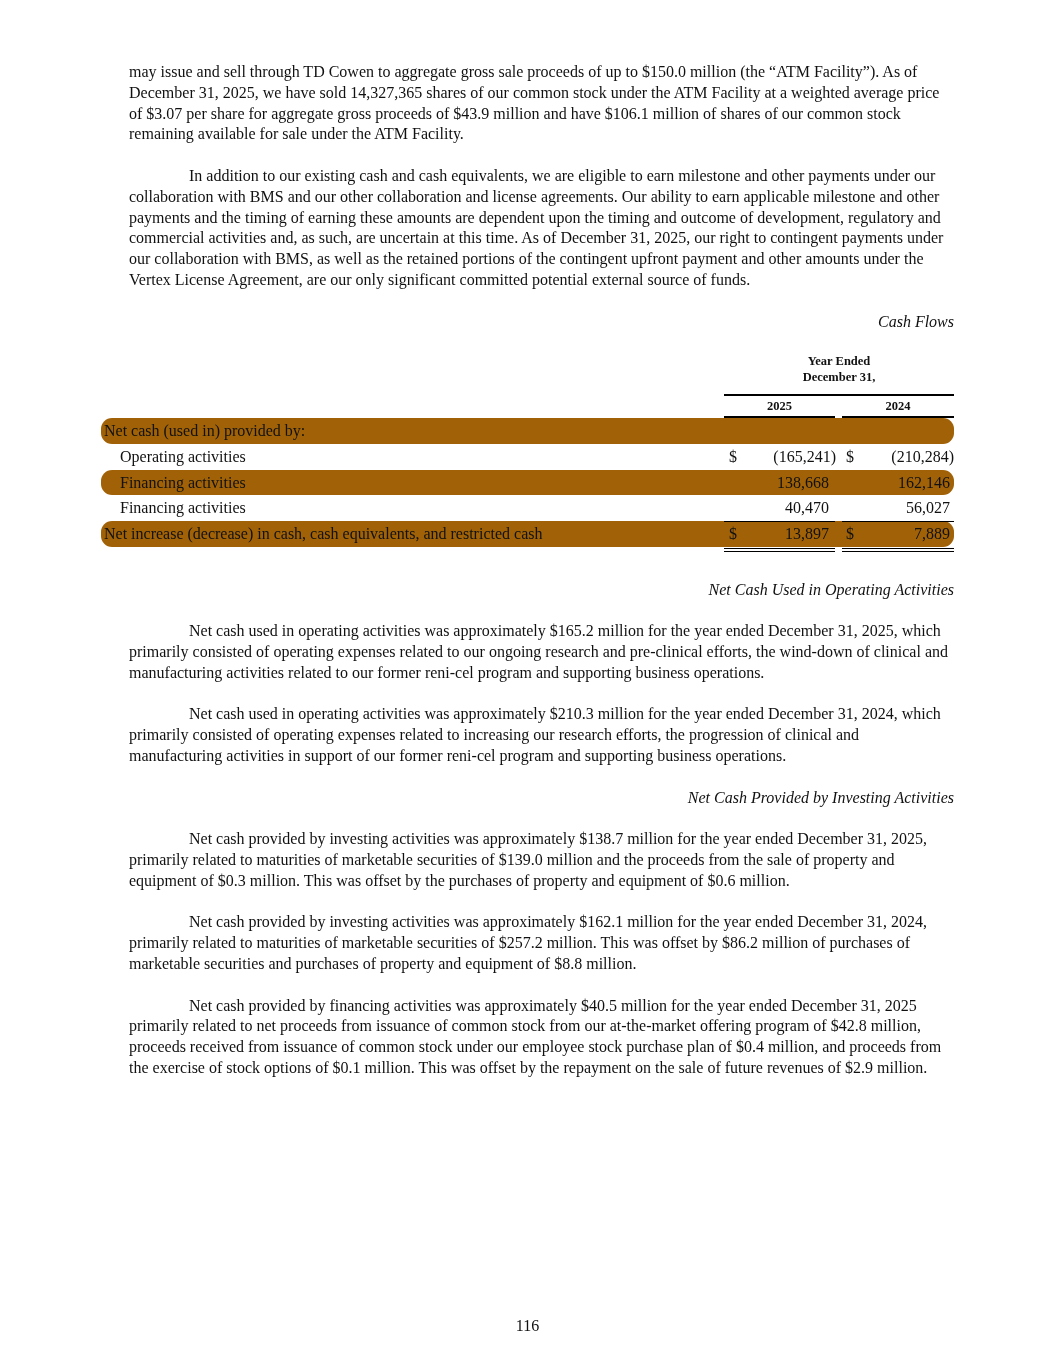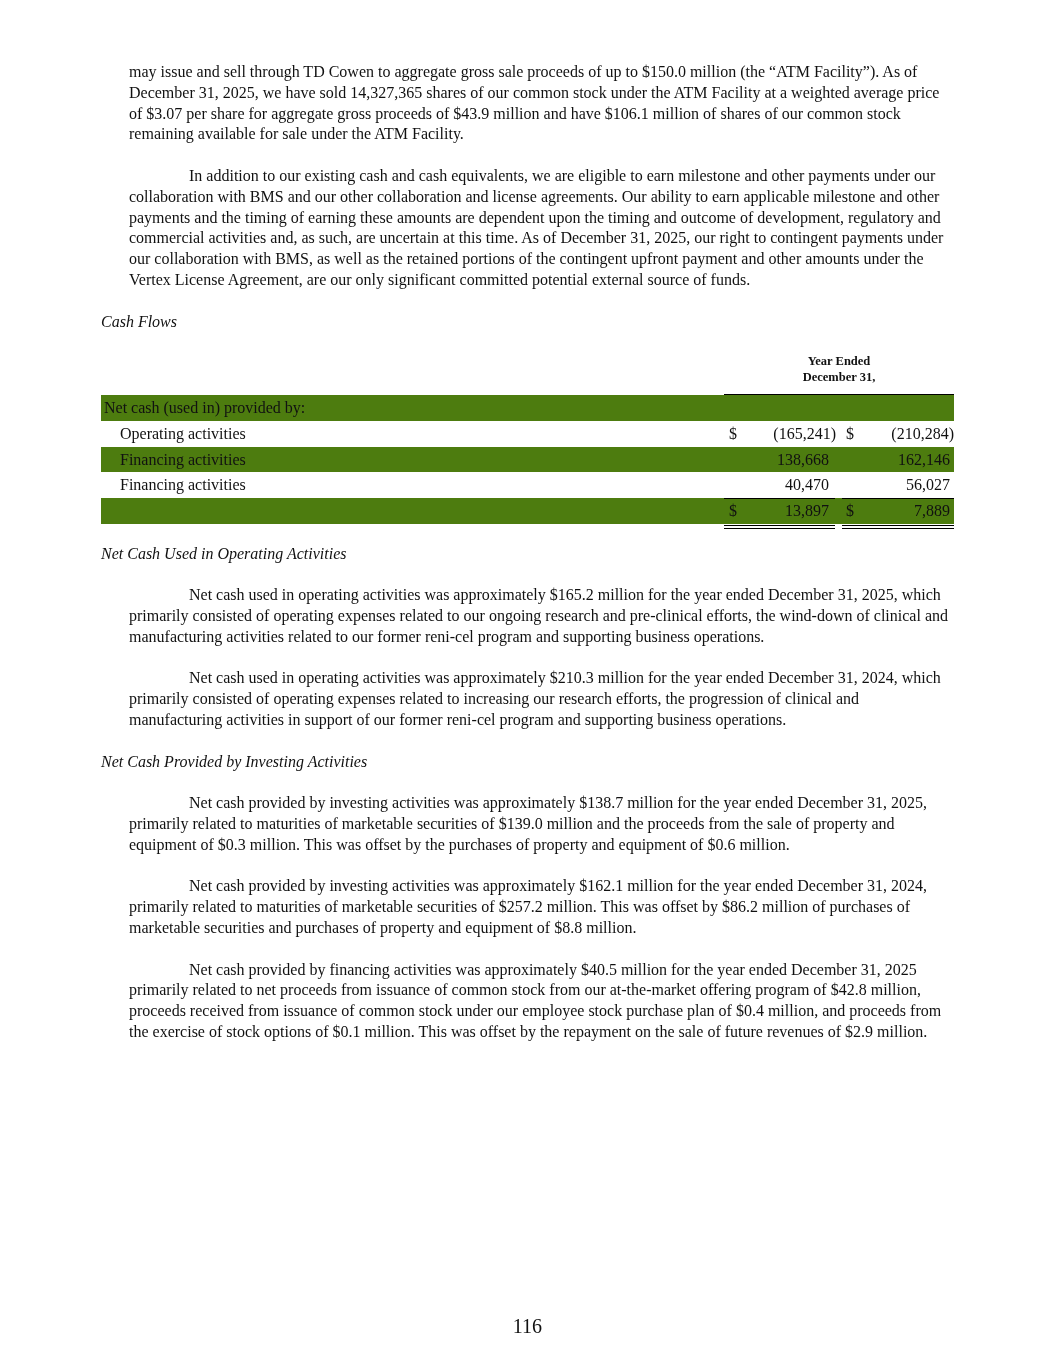--- a/index.html
+++ b/index.html
@@ -5,72 +5,78 @@
   html, body { margin: 0; padding: 0; background: #ffffff; }
   body {
     width: 1055px; height: 1365px; position: relative; overflow: hidden;
     font-family: "Liberation Serif", "DejaVu Serif", serif;
     color: #111111; font-size: 16px; line-height: 20.8px;
   }
   .page { position: absolute; left: 101px; top: 62px; width: 853px; }
   p { margin: 0; text-align: left; }
   .para { margin-bottom: 20.8px; margin-left: 28px; }
   .indent { text-indent: 60px; }
-  .heading { font-style: italic; margin-bottom: 20.8px; }
+  .heading { font-style: italic; margin-bottom: 20.8px; text-align: right; }
 
   
   .tbl { position: relative; width: 853px; margin-bottom: 20px; }
   .hdr-top { position: relative; height: 42px; }
   .hdr-title {
     position: absolute; left: 623px; width: 230px; top: 0; text-align: center;
     font-weight: bold; font-size: 12.5px; line-height: 16px;
   }
   .hdr-rule-top { position: absolute; left: 623px; width: 230px; top: 41px; border-top: 2px solid #000; }
   .hdr-years { position: relative; height: 23px; }
   .yr { position: absolute; top: 3px; text-align: center; font-weight: bold; font-size: 12.5px; line-height: 16px; }
   .yr.c1 { left: 623px; width: 111px; }
   .yr.c2 { left: 741px; width: 112px; }
   .yr-rule { position: absolute; top: 21px; border-top: 2px solid #000; }
   .yr-rule.c1 { left: 623px; width: 111px; }
   .yr-rule.c2 { left: 741px; width: 112px; }
 
   .row { position: relative; height: 25.7px; line-height: 25.7px; }
-  .row.shade { background: #4d7c0f; }
+  .row.shade { background: #a16207; border-radius: 11px; }
   .lbl { position: absolute; left: 3px; }
   .lbl.sub { left: 19px; }
   .cur { position: absolute; }
   .cur.c1 { left: 628px; }
   .cur.c2 { left: 745px; }
   .num { position: absolute; text-align: right; }
   .num.c1 { left: 640px; width: 88px; }
   .num.c2 { left: 760px; width: 93px; }
   .tot-rule-top { position: absolute; top: 0; border-top: 1.5px solid #000; }
   .tot-rule-bot { position: absolute; bottom: -5px; height: 2px; border-top: 1.5px solid #000; border-bottom: 1.5px solid #000; }
   .tot-rule-top.c1, .tot-rule-bot.c1 { left: 623px; width: 111px; }
   .tot-rule-top.c2, .tot-rule-bot.c2 { left: 741px; width: 112px; }
 
   .footer-pg {
-    position: absolute; top: 1316px; left: 0; width: 1055px; text-align: center; font-size: 20px;
+    position: absolute; top: 1316px; left: 0; width: 1055px; text-align: center; font-size: 16px;
   }
 </style>
 </head>
 <body>
 
 <div class="page">
   <p class="para">may issue and sell through TD Cowen to aggregate gross sale proceeds of up to $150.0 million (the “ATM Facility”). As of December 31, 2025, we have sold 14,327,365 shares of our common stock under the ATM Facility at a weighted average price of $3.07 per share for aggregate gross proceeds of $43.9 million and have $106.1 million of shares of our common stock remaining available for sale under the ATM Facility.</p>
   <p class="para indent">In addition to our existing cash and cash equivalents, we are eligible to earn milestone and other payments under our collaboration with BMS and our other collaboration and license agreements. Our ability to earn applicable milestone and other payments and the timing of earning these amounts are dependent upon the timing and outcome of development, regulatory and commercial activities and, as such, are uncertain at this time. As of December 31, 2025, our right to contingent payments under our collaboration with BMS, as well as the retained portions of the contingent upfront payment and other amounts under the Vertex License Agreement, are our only significant committed potential external source of funds.</p>
   <p class="heading">Cash Flows</p>
 
   <div class="tbl">
     <div class="hdr-top">
       <div class="hdr-title">
         <div>Year Ended</div>
         <div>December 31,</div>
       </div>
       <div class="hdr-rule-top"></div>
+    </div>
+    <div class="hdr-years">
+      <div class="yr c1">2025</div>
+      <div class="yr c2">2024</div>
+      <div class="yr-rule c1"></div>
+      <div class="yr-rule c2"></div>
     </div>
 
     <div class="row shade">
       <span class="lbl">Net cash (used in) provided by:</span>
     </div>
 
     <div class="row">
       <span class="lbl sub">Operating activities</span>
       <span class="cur c1">$</span>
       <span class="num c1" style="width:95px">(165,241)</span>
@@ -90,30 +96,31 @@
       <span class="lbl sub">Financing activities</span>
       <span class="cur c1"></span>
       <span class="num c1">40,470</span>
       <span class="cur c2"></span>
       <span class="num c2" style="width:89px">56,027</span>
     </div>
 
     <div class="row shade">
       <div class="tot-rule-top c1"></div>
       <div class="tot-rule-top c2"></div>
+      <span class="lbl">Net increase (decrease) in cash, cash equivalents, and restricted cash</span>
       <span class="cur c1">$</span>
       <span class="num c1">13,897</span>
       <span class="cur c2">$</span>
       <span class="num c2" style="width:89px">7,889</span>
       <div class="tot-rule-bot c1"></div>
       <div class="tot-rule-bot c2"></div>
     </div>
   </div>
 
-  <p class="heading" style="margin-top:20px">Net Cash Used in Operating Activities</p>
+  <p class="heading" style="margin-top:33px">Net Cash Used in Operating Activities</p>
   <p class="para indent">Net cash used in operating activities was approximately $165.2 million for the year ended December 31, 2025, which primarily consisted of operating expenses related to our ongoing research and pre-clinical efforts, the wind-down of clinical and manufacturing activities related to our former reni-cel program and supporting business operations.</p>
   <p class="para indent">Net cash used in operating activities was approximately $210.3 million for the year ended December 31, 2024, which primarily consisted of operating expenses related to increasing our research efforts, the progression of clinical and manufacturing activities in support of our former reni-cel program and supporting business operations.</p>
 
   <p class="heading">Net Cash Provided by Investing Activities</p>
   <p class="para indent">Net cash provided by investing activities was approximately $138.7 million for the year ended December 31, 2025, primarily related to maturities of marketable securities of $139.0 million and the proceeds from the sale of property and equipment of $0.3 million. This was offset by the purchases of property and equipment of $0.6 million.</p>
   <p class="para indent">Net cash provided by investing activities was approximately $162.1 million for the year ended December 31, 2024, primarily related to maturities of marketable securities of $257.2 million. This was offset by $86.2 million of purchases of marketable securities and purchases of property and equipment of $8.8 million.</p>
 
   <p class="para indent">Net cash provided by financing activities was approximately $40.5 million for the year ended December 31, 2025 primarily related to net proceeds from issuance of common stock from our at-the-market offering program of $42.8 million, proceeds received from issuance of common stock under our employee stock purchase plan of $0.4 million, and proceeds from the exercise of stock options of $0.1 million. This was offset by the repayment on the sale of future revenues of $2.9 million.</p>
 </div>
 

